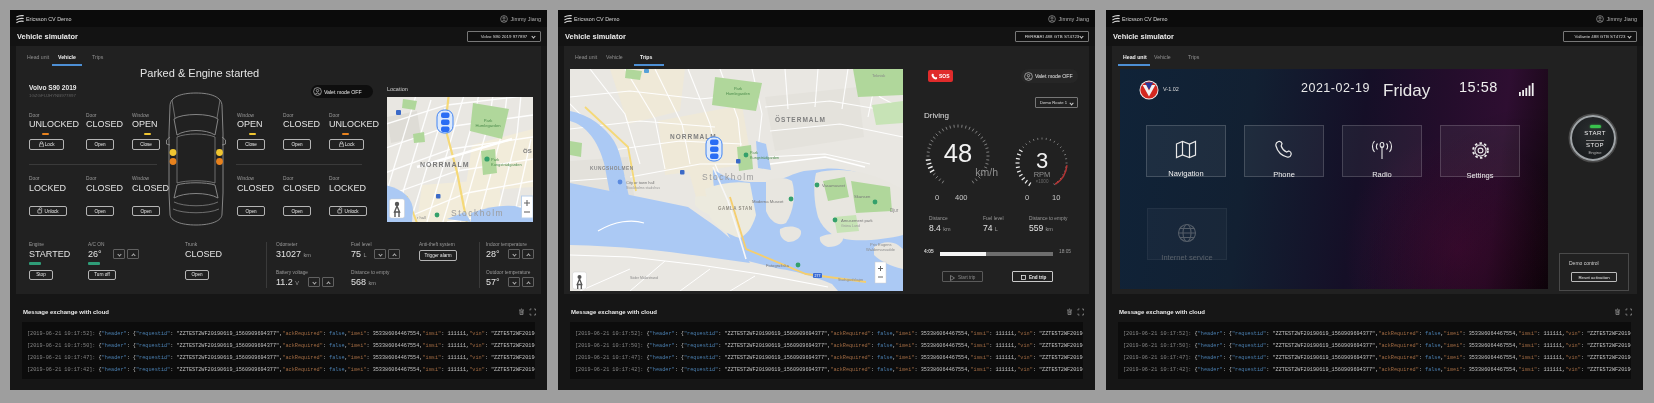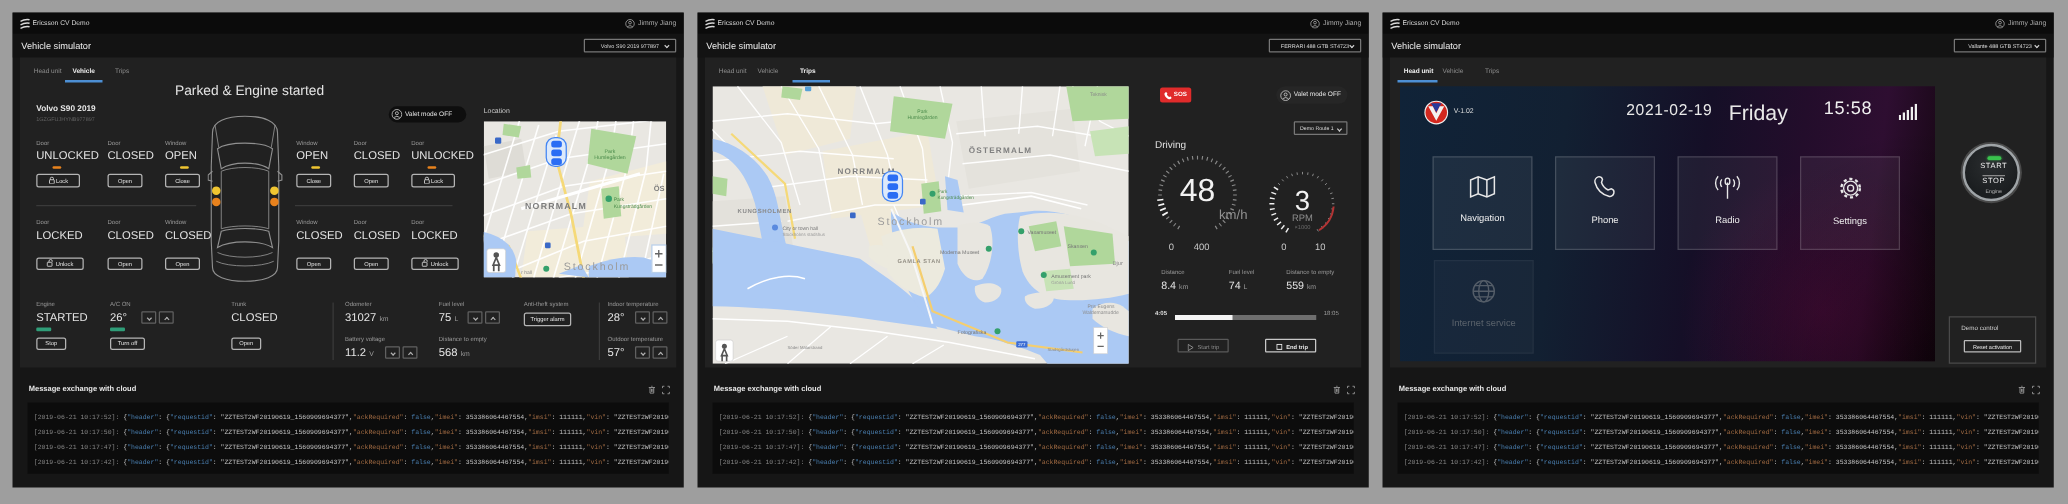--- a/index.html
+++ b/index.html
@@ -4,21 +4,21 @@
 html,body{width:1654px;height:403px;background:#9e9e9e;font-family:"Liberation Sans",sans-serif;overflow:hidden}
 .panel{position:absolute;top:10px;width:537px;height:380px;background:#161616;overflow:hidden}
 #p1{left:10px}#p2{left:558px}#p3{left:1106px}
 .abs{position:absolute}
 .topbar{position:absolute;top:0;left:0;right:0;height:17px;background:#0b0b0b}
 .applogo{position:absolute;left:5px;top:4px}
 .appname{position:absolute;left:16px;top:6px;font-size:5.4px;color:#d8d8d8;letter-spacing:0}
 .user{position:absolute;right:6px;top:5.5px;font-size:5.5px;color:#b0b0b0}
 .usericon{position:absolute;right:39px;top:4.5px}
 .titlerow{position:absolute;top:17px;left:0;right:0;height:19px;background:#131313}
-.apptitle{position:absolute;left:7px;top:5px;font-size:7.4px;font-weight:normal;color:#ededed;letter-spacing:0}
+.apptitle{position:absolute;left:7px;top:5px;font-size:7.4px;font-weight:bold;color:#ededed;letter-spacing:0}
 .vehdrop{position:absolute;right:6px;top:4px;width:74px;height:11px;border:1px solid #777;background:#101010;color:#dcdcdc;font-size:4.4px;line-height:9px;text-align:center;border-radius:1px}
 .vehdrop .chev{position:absolute;right:5px;top:3px;width:3px;height:3px;border-left:1px solid #ccc;border-bottom:1px solid #ccc;transform:rotate(-45deg)}
 .content{position:absolute;left:6px;right:6px;top:36px;height:248px;background:#212121}
 .tabs{position:absolute;left:11px;top:8px;font-size:5.2px;color:#8f8f8f}
 .tab{position:absolute;white-space:nowrap}
 .tab.active{color:#f0f0f0;font-weight:bold}
 .tabline{position:absolute;height:2px;background:#4d8fd4;top:10px}
 .msgtitle{position:absolute;left:13px;top:299px;font-size:6px;font-weight:bold;color:#e8e8e8}
 .logbox{position:absolute;left:12px;right:12px;top:312px;height:57px;background:#0c0c0c;overflow:hidden;font-family:"Liberation Mono",monospace;font-size:5.2px;color:#cfcfcf;white-space:nowrap}
 .logline{height:12.3px;line-height:12.3px;padding-left:5px}
@@ -28,21 +28,21 @@
 .btn{position:absolute;border:1px solid #b5b5b5;border-radius:2px;background:transparent;color:#e8e8e8;font-size:4.6px;text-align:center}
 .lbl{position:absolute;font-size:4.8px;color:#9a9a9a;white-space:nowrap}
 .val{position:absolute;font-size:9px;color:#e4e4e4;white-space:nowrap}
 .unit{font-size:5.5px;color:#9a9a9a}
 .ubar{position:absolute;width:7px;height:2.5px;border-radius:1px}
 .spin{position:absolute;width:12px;height:9.5px;border:1px solid #616161;border-radius:1px}
 .spin i{position:absolute;left:4px;width:3px;height:3px;border-left:1px solid #b0b0b0;border-bottom:1px solid #b0b0b0}
 .spin i.dn{top:2.5px;transform:rotate(-45deg)}
 .spin i.up{top:4px;transform:rotate(135deg)}
 .sep{position:absolute;background:#3a3a3a}
-.tile{position:absolute;width:80px;height:75px;background:rgba(255,255,255,0.055);border:1px solid rgba(255,255,255,0.17);text-align:center;padding-top:14px}
+.tile{position:absolute;width:80px;height:52px;background:rgba(255,255,255,0.055);border:1px solid rgba(255,255,255,0.17);text-align:center;padding-top:14px}
 .tile.dis{background:rgba(255,255,255,0.03);border:1px solid rgba(255,255,255,0.05)}
 .tlabel{margin-top:6px;font-size:7.5px;color:#efefef}
 </style></head><body>
 
 <div class="panel" id="p1">
   <div class="topbar">
     <svg class="applogo" width="10" height="10" viewBox="0 0 10 10">
         <g fill="#d8d8d8">
           <path d="M1.2 2.6 Q4.5 0.4 8.8 1.1 L8.5 2.3 Q4.8 1.7 1.6 3.6 Z"></path>
           <path d="M1.2 5.4 Q4.5 3.2 8.8 3.9 L8.5 5.1 Q4.8 4.5 1.6 6.4 Z"></path>

